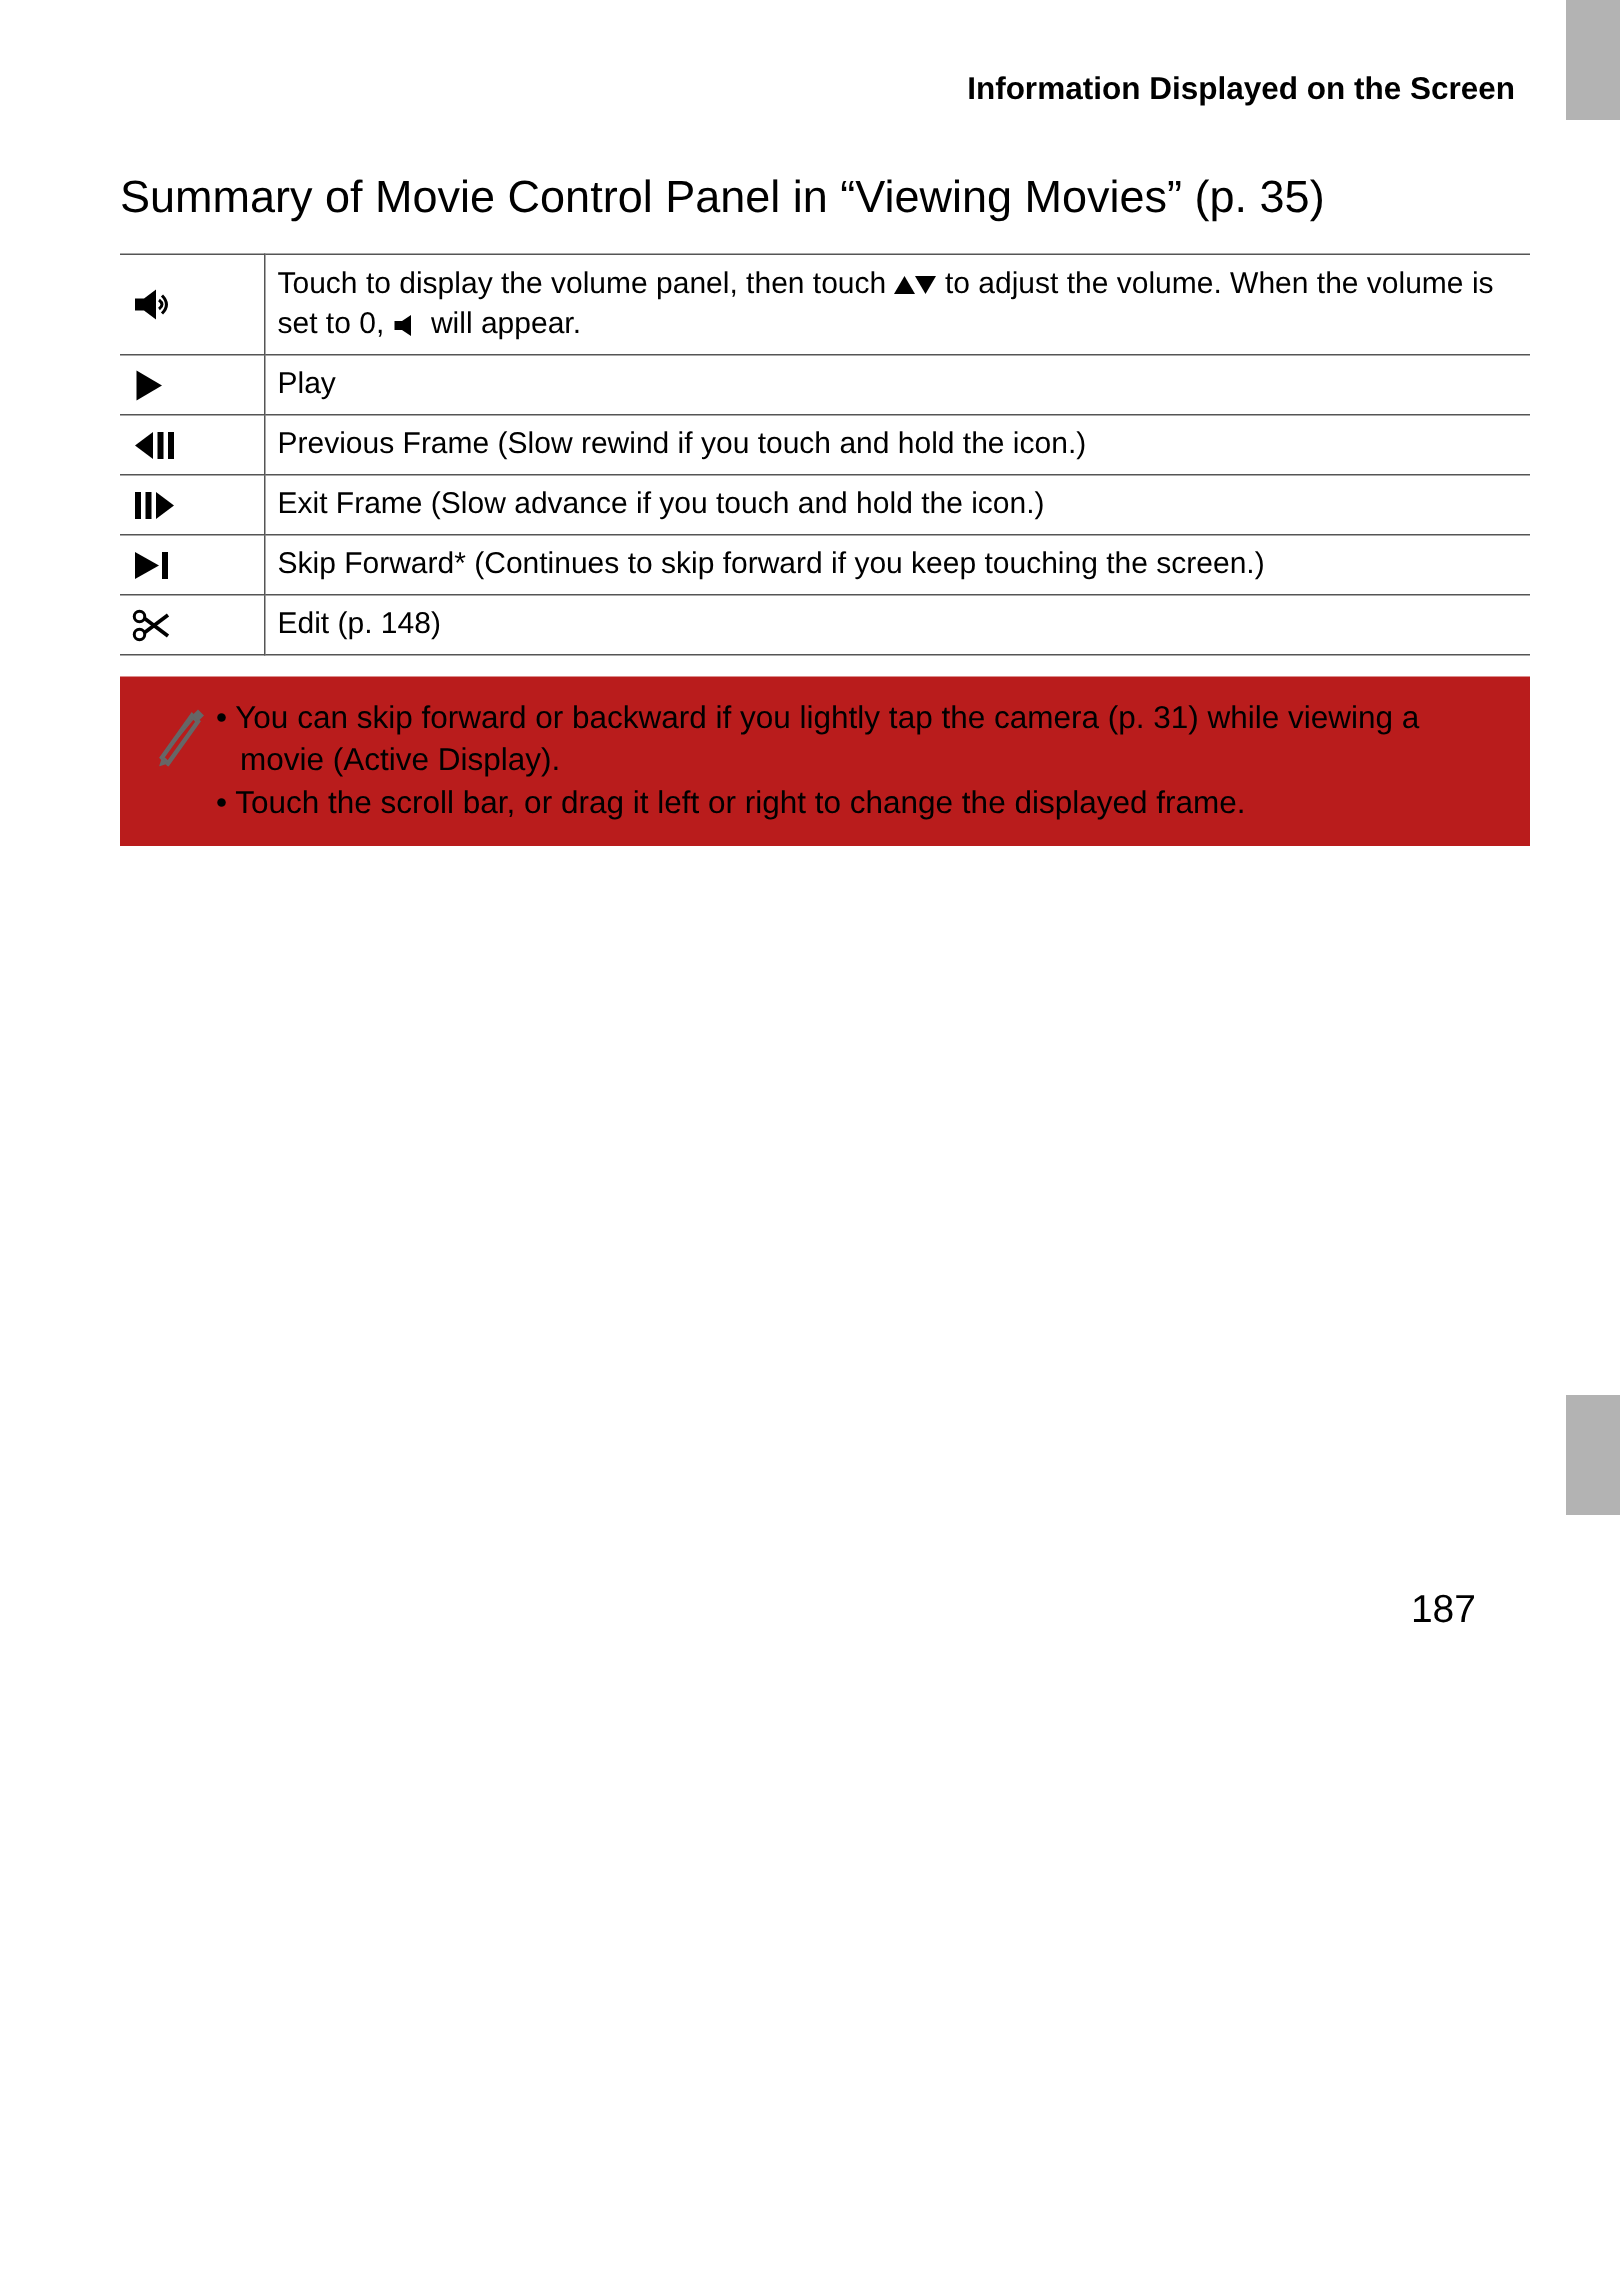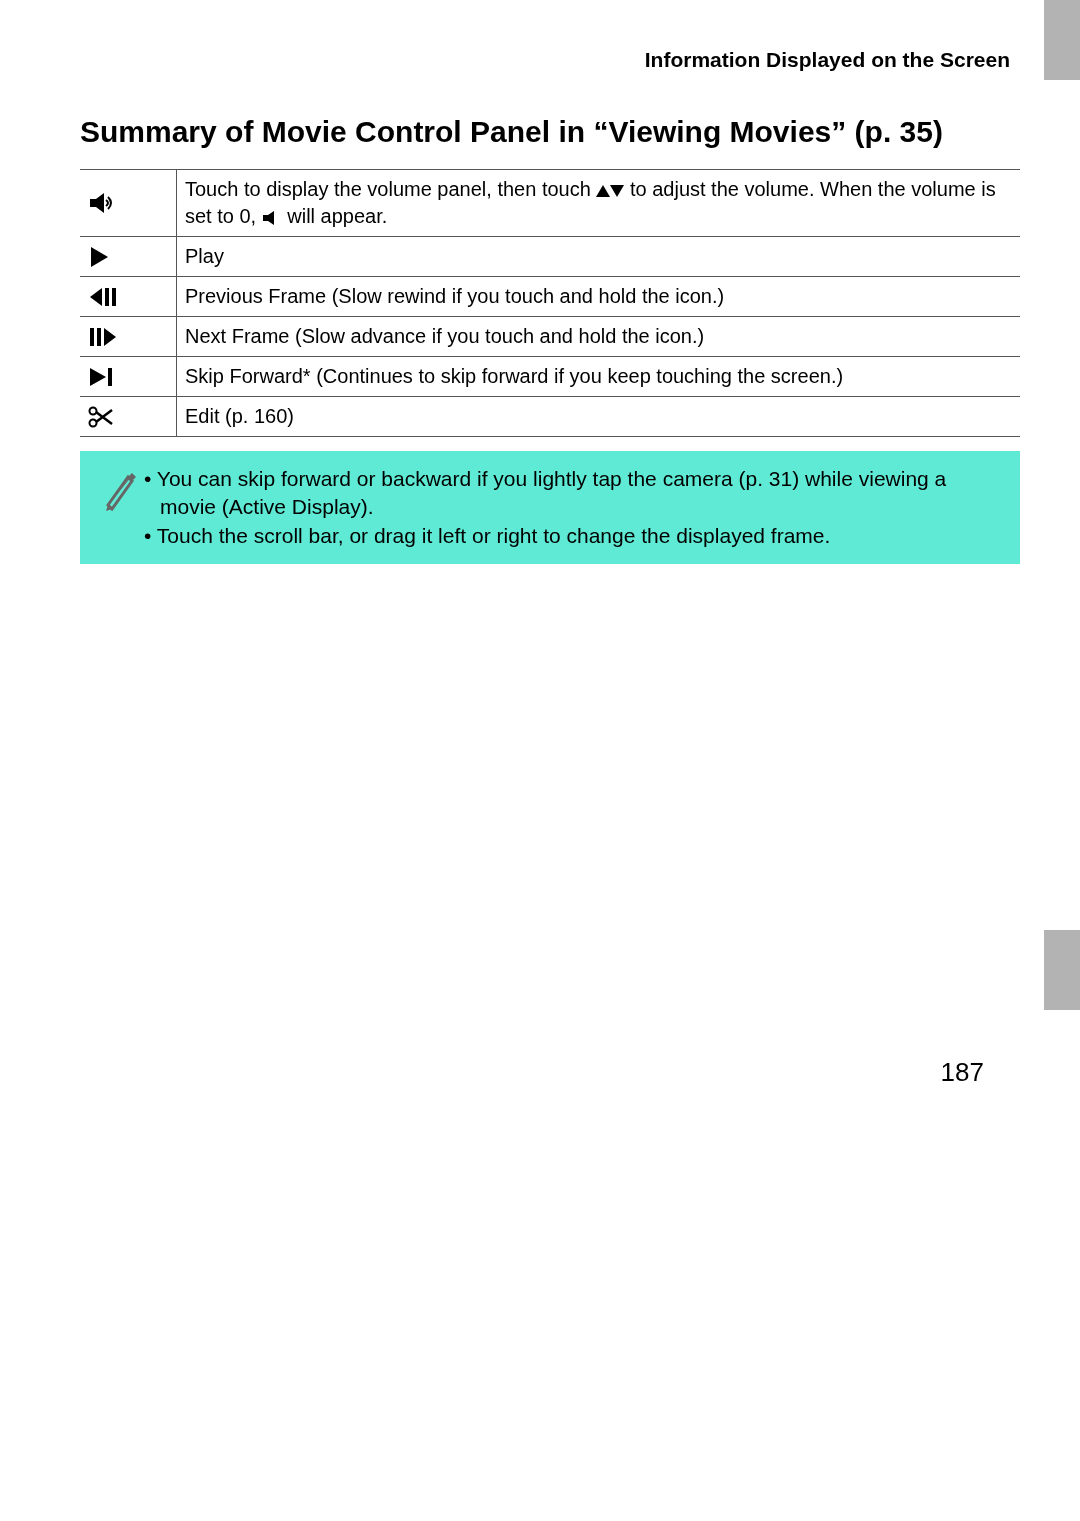--- a/index.html
+++ b/index.html
@@ -1,26 +1,26 @@
 <!DOCTYPE html>
 <html><head>
 <meta charset="utf-8">
 <style>
   html,body{margin:0;padding:0;background:#fff;font-family:Arial,Helvetica,sans-serif;color:#000}
   .page{width:1080px;height:1124px;position:relative;box-sizing:border-box;padding:40px 60px 40px 80px}
   .side-tab{position:absolute;right:0;top:0;width:36px;height:80px;background:#b3b3b3}
   .side-tab2{position:absolute;right:0;top:930px;width:36px;height:80px;background:#b3b3b3}
   .running-head{font-weight:bold;font-size:21px;text-align:right;margin:8px 10px 40px 0}
-  .heading{font-weight:bold;font-size:30px;line-height:1.3;margin-bottom:18px}
+  .heading{font-weight:normal;font-size:30px;line-height:1.3;margin-bottom:18px}
   table{border-collapse:collapse;width:100%;font-size:20px}
   td{border:1px solid #555;border-left:none;border-right:none;padding:6px 8px;vertical-align:top}
   td.icon{width:80px;text-align:center;vertical-align:middle;border-right:1px solid #555}
   td.desc{line-height:1.35}
   .footnote{font-size:18px;margin-top:6px}
-  .tipbox{background:#5eead4;margin-top:14px;padding:14px 18px 14px 80px;position:relative;font-size:21px;line-height:1.35}
+  .tipbox{background:#b91c1c;margin-top:14px;padding:14px 18px 14px 80px;position:relative;font-size:21px;line-height:1.35}
   .tipbox .bul{margin-left:-16px}
   .pencil{position:absolute;left:22px;top:16px}
   .pagenum{position:absolute;bottom:36px;right:96px;font-size:26px}
   .inline-icon{display:inline-block;vertical-align:middle}
   svg{display:block}
 </style>
 </head>
 <body>
 
 <div class="page">
@@ -79,42 +79,42 @@
     </tr>
 
     <tr>
       <td class="icon"><span>
         <svg width="30" height="22" viewBox="0 0 30 22">
                 <rect x="2" y="2" width="4" height="18" fill="#000"></rect>
                 <rect x="9" y="2" width="4" height="18" fill="#000"></rect>
                 <path d="M16 2 L28 11 L16 20 Z" fill="#000"></path>
               </svg>
       </span></td>
-      <td class="desc"><span>Next Frame (Slow advance if you touch and hold the icon.)</span></td>
+      <td class="desc"><span>Exit Frame (Slow advance if you touch and hold the icon.)</span></td>
     </tr>
 
     <tr>
       <td class="icon"><span>
         <svg width="26" height="22" viewBox="0 0 26 22">
                 <path d="M2 2 L18 11 L2 20 Z" fill="#000"></path>
                 <rect x="20" y="2" width="4" height="18" fill="#000"></rect>
               </svg>
       </span></td>
       <td class="desc"><span>Skip Forward* (Continues to skip forward if you keep touching the screen.)</span></td>
     </tr>
 
     <tr>
       <td class="icon"><span>
         <svg width="26" height="22" viewBox="0 0 26 22">
                 <circle cx="5" cy="5" r="3.5" fill="none" stroke="#000" stroke-width="2"></circle>
                 <circle cx="5" cy="17" r="3.5" fill="none" stroke="#000" stroke-width="2"></circle>
                 <path d="M8 6 L24 18 M8 16 L24 4" stroke="#000" stroke-width="2.5"></path>
               </svg>
       </span></td>
-      <td class="desc"><span>Edit (p. 160)</span></td>
+      <td class="desc"><span>Edit (p. 148)</span></td>
     </tr>
   </tbody>
     </table>
 
 
   <div class="tipbox">
     <span class="pencil">
       <svg width="34" height="44" viewBox="0 0 34 44">
           <path d="M6 38 L26 10 L30 14 L10 42 Z" fill="none" stroke="#666" stroke-width="3"></path>
           <path d="M6 38 L4 44 L10 42 Z" fill="#666"></path>

